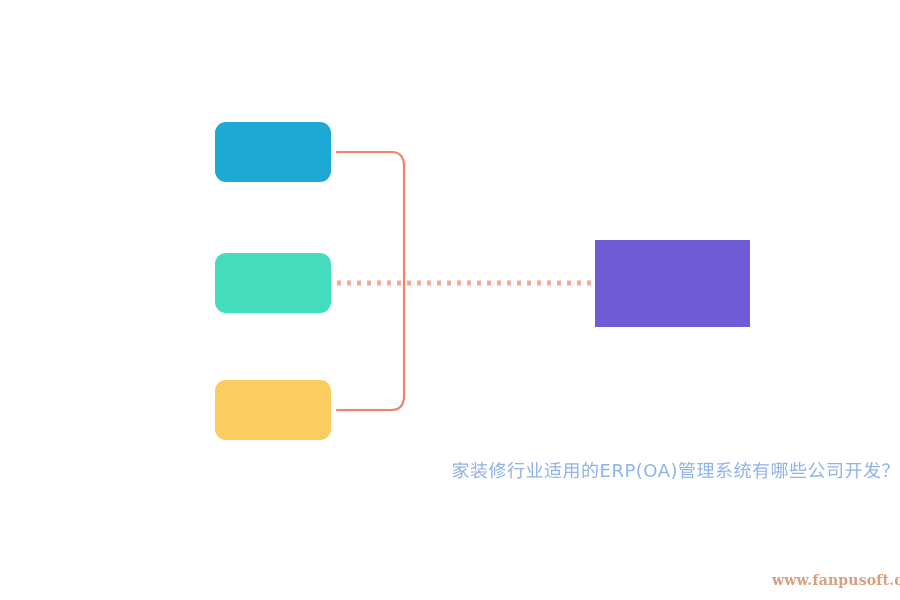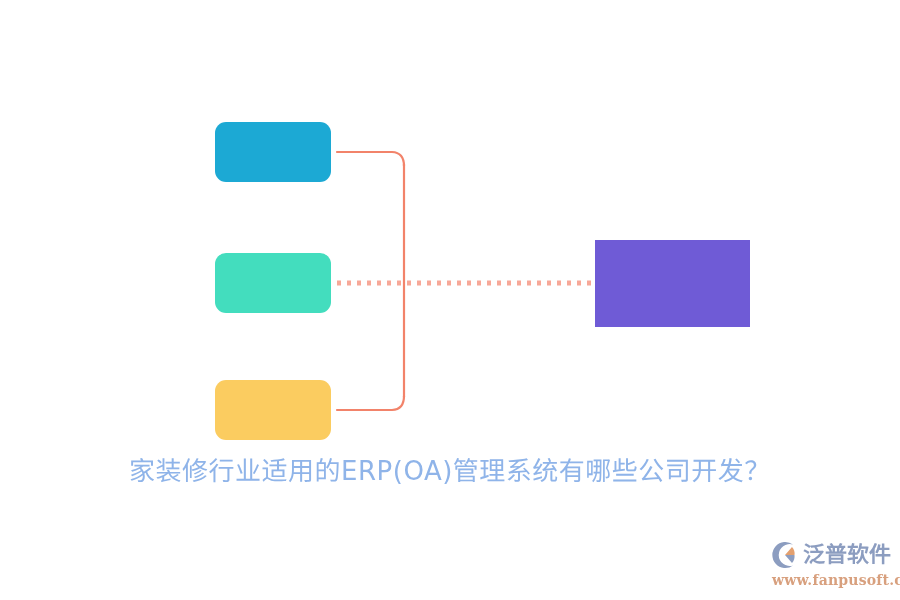--- a/index.html
+++ b/index.html
@@ -64,31 +64,32 @@
   #caption {
     position: absolute;
     left: 0;
     top: 452px;
     width: 900px;
     text-align: center;
   }
   .caption-line {
     display: block;
     font-family: "DejaVu Sans", "Liberation Sans", sans-serif;
-    font-size: 26px;
+    font-size: 18px;
     line-height: 38px;
     letter-spacing: 0.5px;
     color: #8fb4e9;
     text-shadow:
       -1px -1px 0 #ffffff,
        1px -1px 0 #ffffff,
       -1px  1px 0 #ffffff,
        1px  1px 0 #ffffff,
        0    0   3px #ffffff;
     white-space: nowrap;
+    text-align: right;
   }
 
   
   #watermark {
     position: absolute;
     left: 770px;
     top: 538px;
     width: 120px;
     height: 56px;
   }
@@ -162,27 +163,16 @@
       <span class="node-label"></span>
     </div>
 
   </div>
 
   <div id="caption">
     <span class="caption-line">家装修行业适用的ERP(OA)管理系统有哪些公司开发？</span>
   </div>
 
   <div id="watermark">
-    <div id="logo-row">
-      <svg id="logo-mark" viewBox="0 0 60 60" xmlns="http://www.w3.org/2000/svg">
-
-        <path d="M46 9 A26 26 0 1 0 46 51 A22 22 0 1 1 46 9 Z" fill="#8c9dc0"></path>
-
-        <path d="M44 14 A20 20 0 0 1 49 30 L30 30 Z" fill="#e3a06f"></path>
-
-        <path d="M49 30 A20 20 0 0 1 44 46 L30 30 Z" fill="#8c9dc0"></path>
-      </svg>
-      <div id="logo-wordmark">泛普软件</div>
-    </div>
     <div id="logo-url">www.fanpusoft.com</div>
   </div>
 
 </div>
 
 </body></html>

